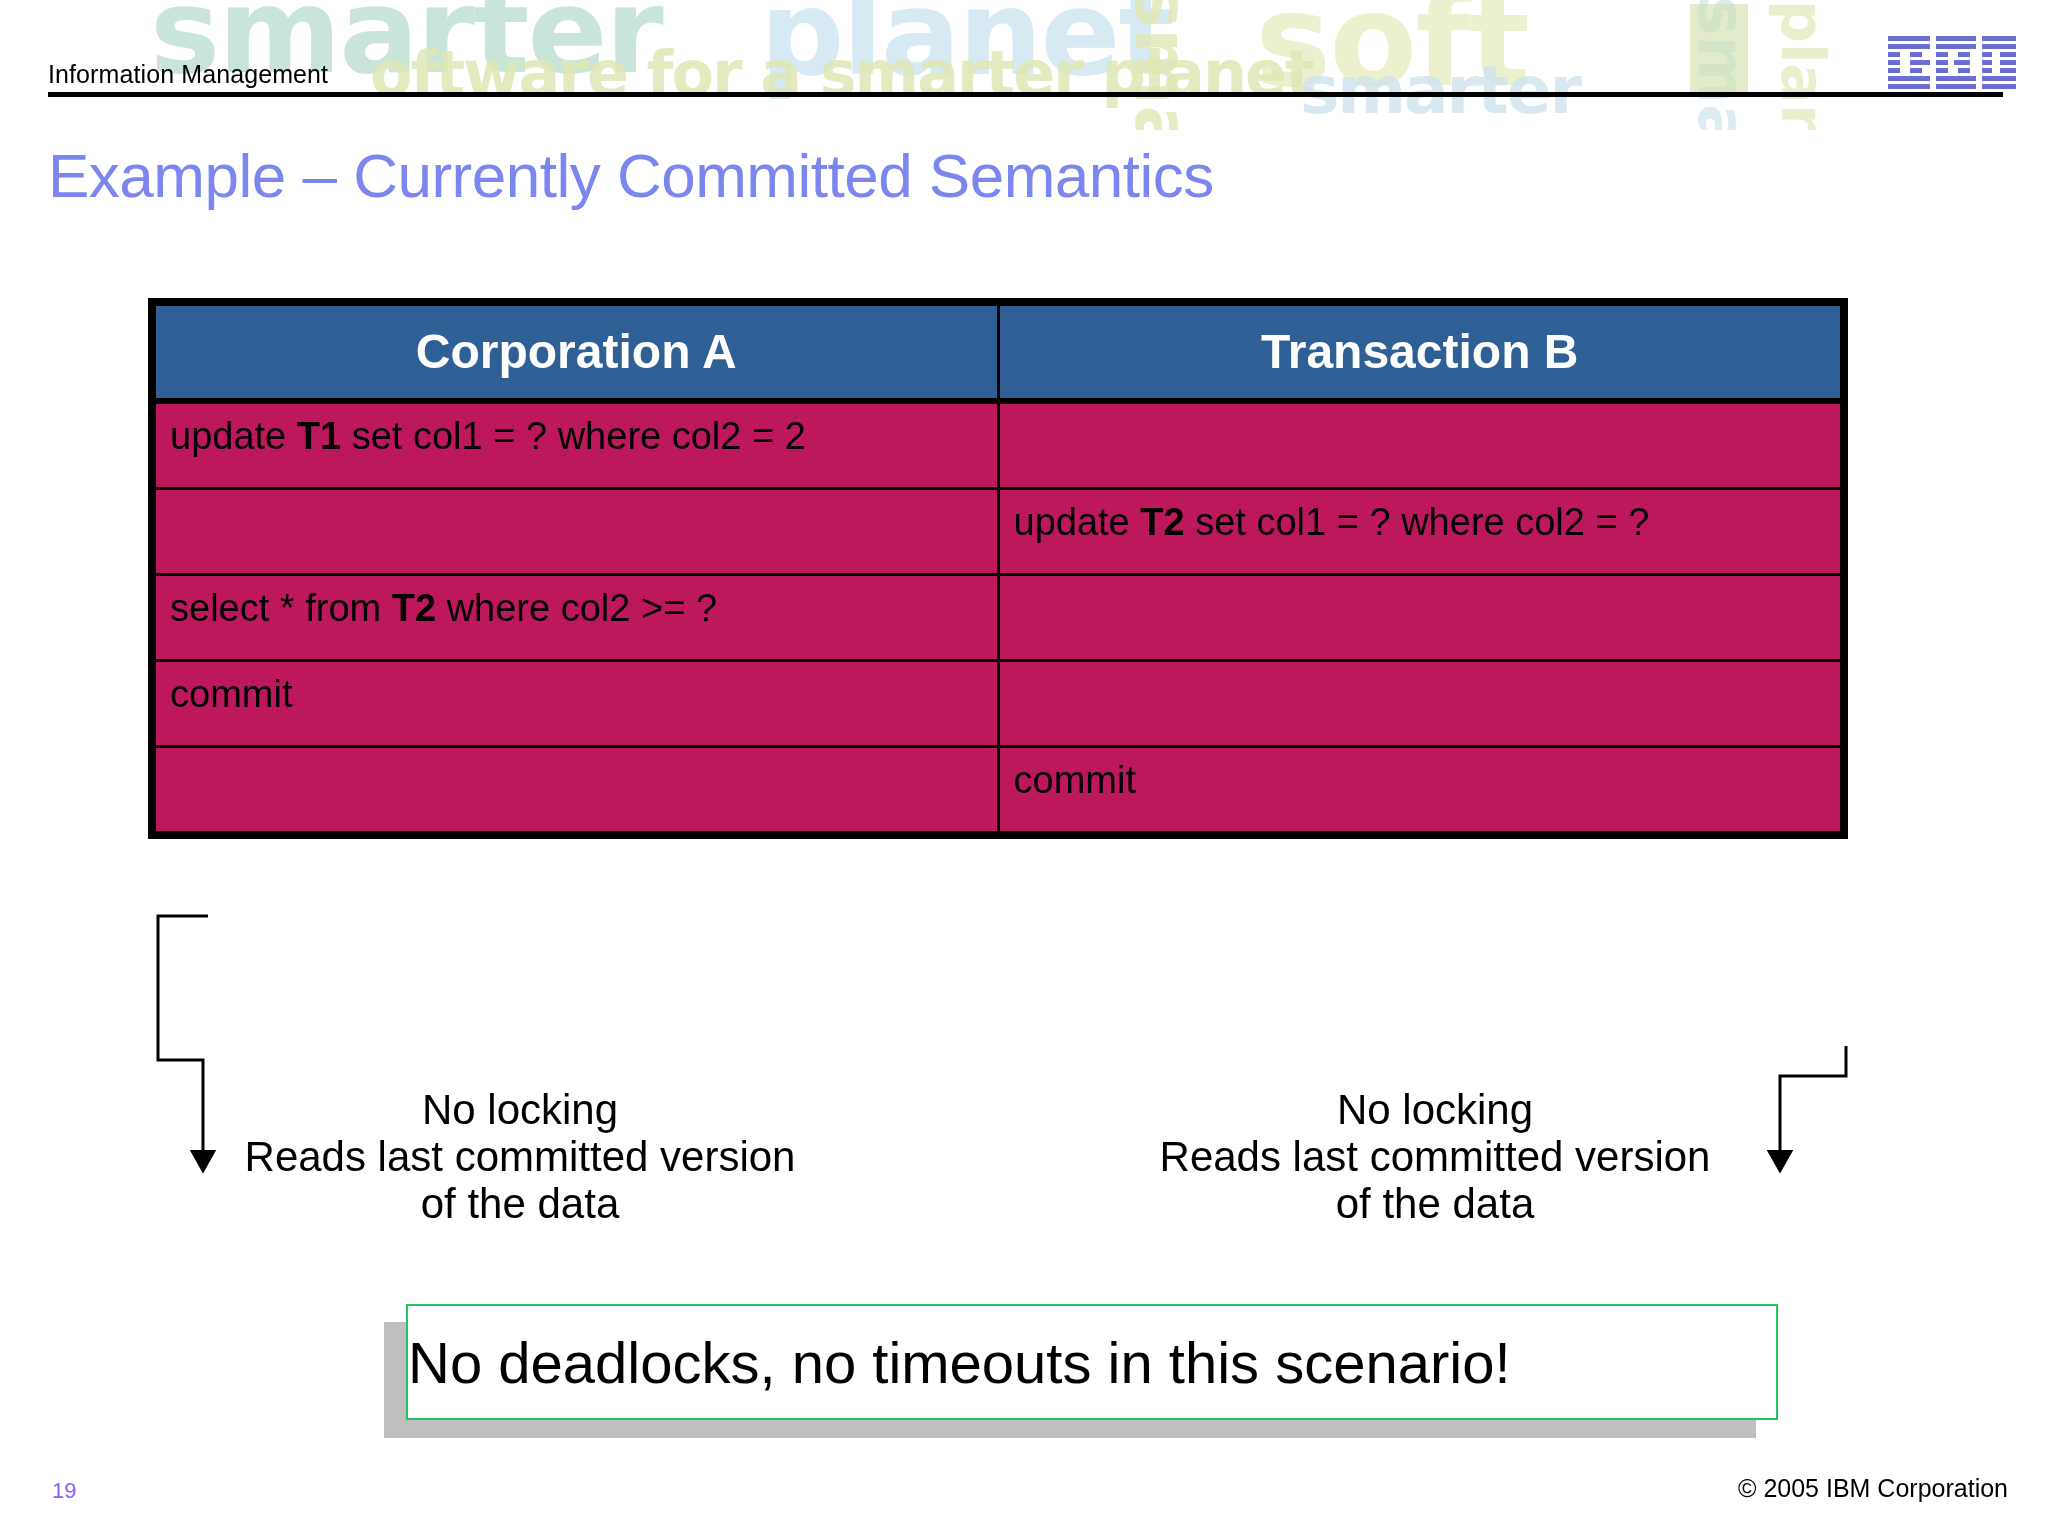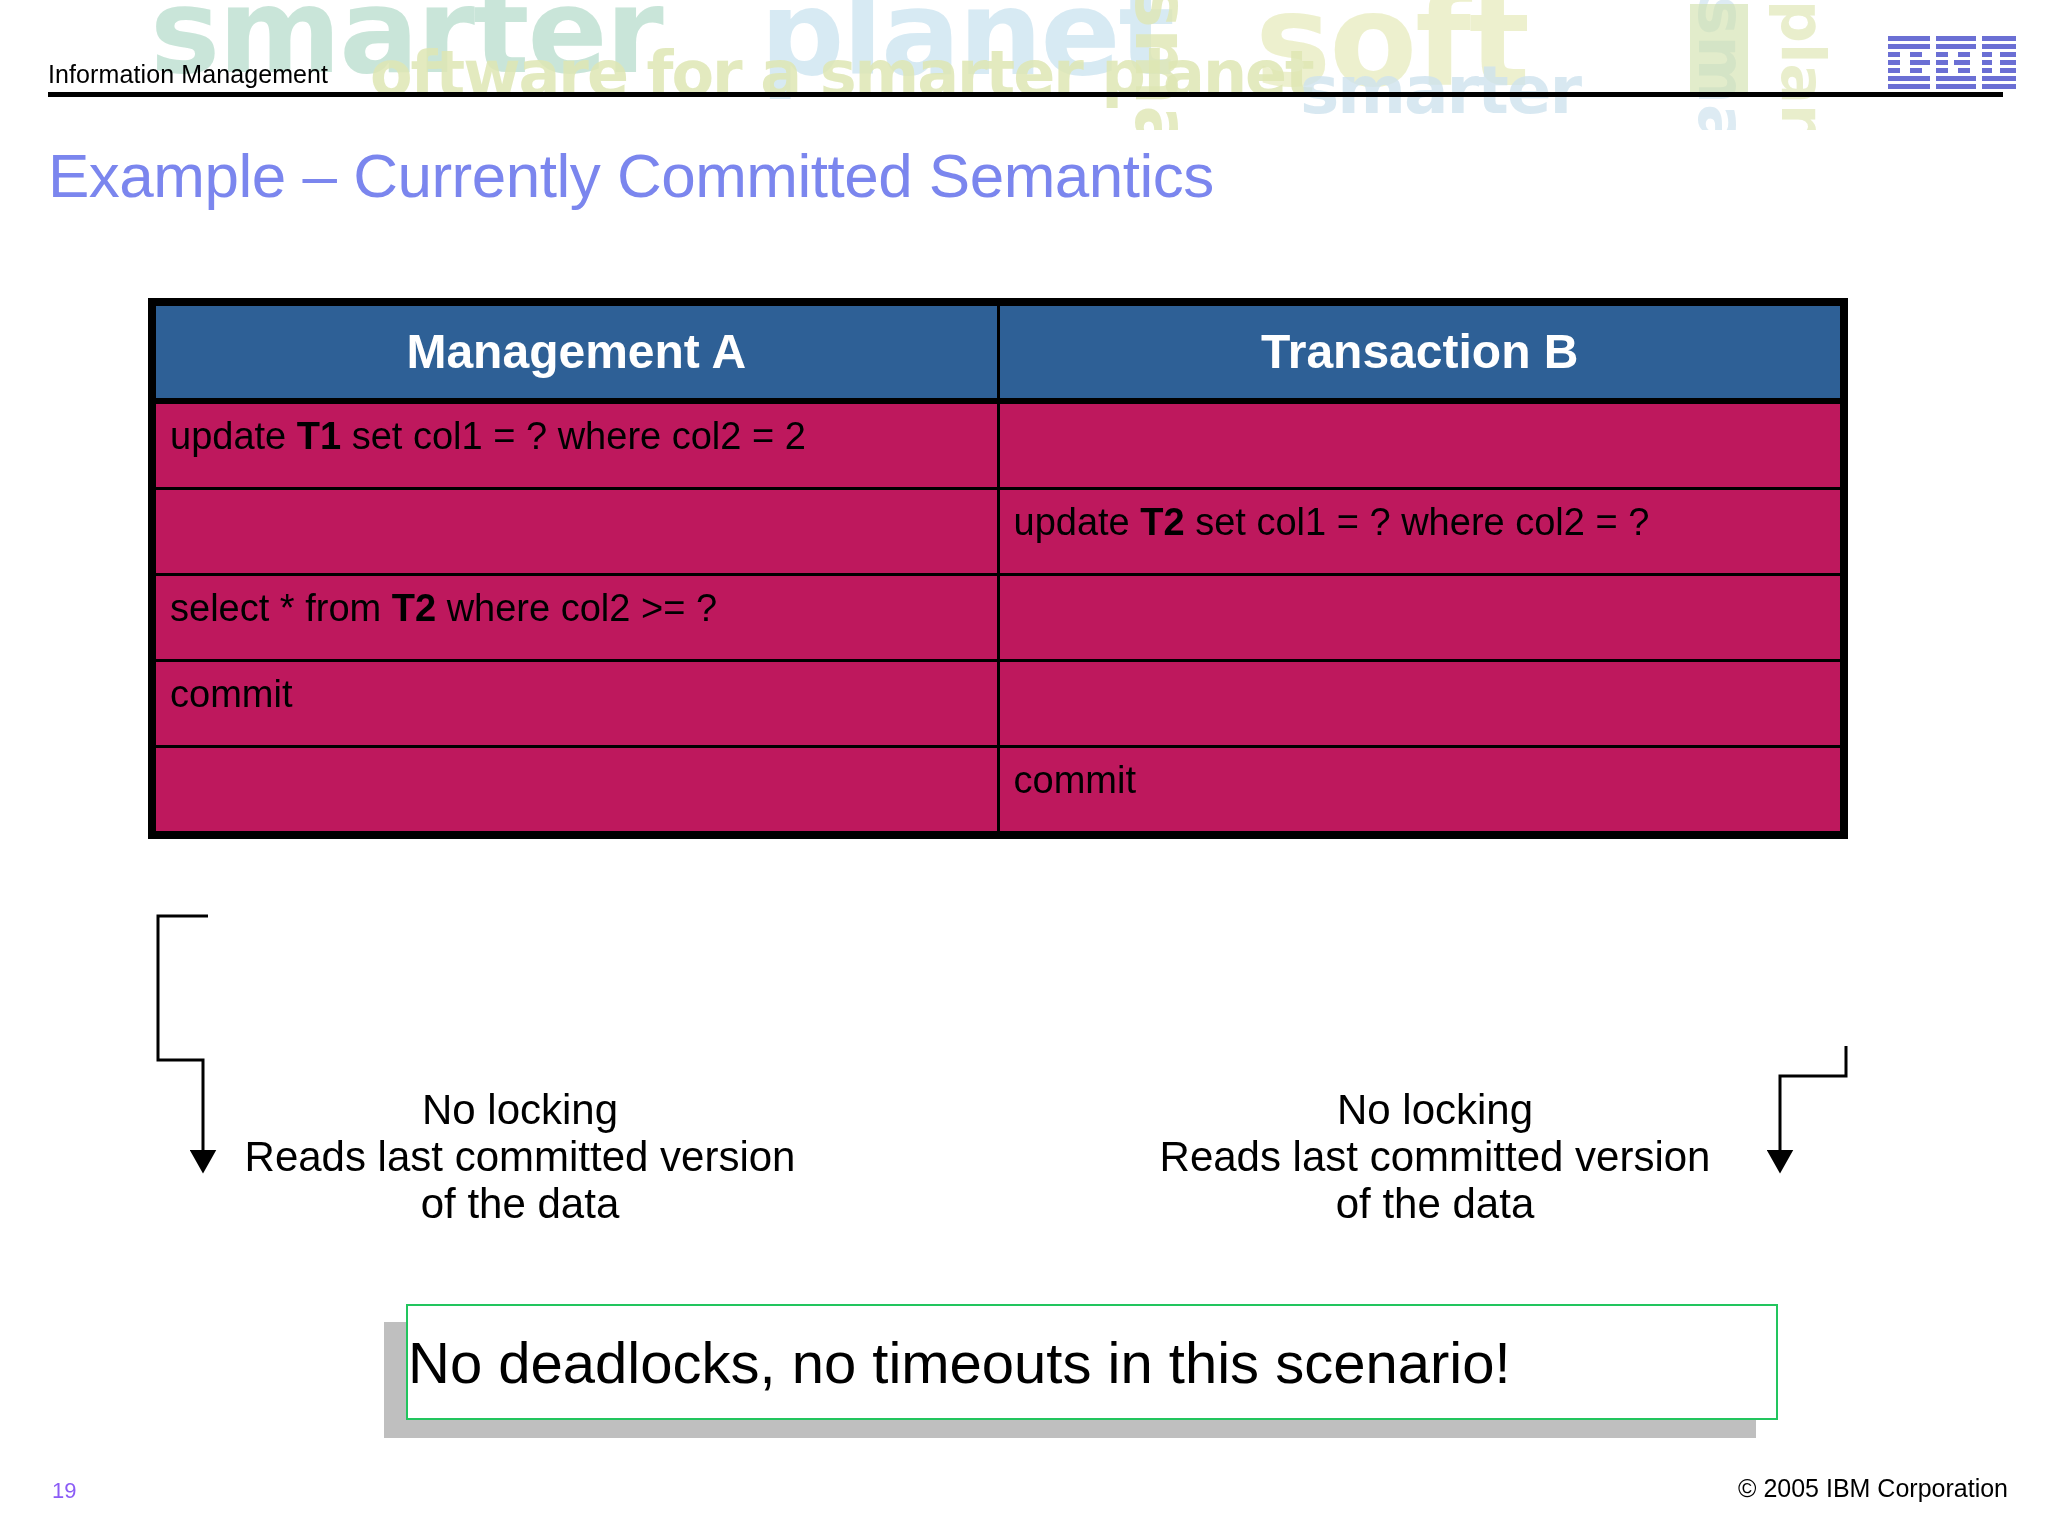--- a/index.html
+++ b/index.html
@@ -278,21 +278,21 @@
       <rect x="94" y="48" width="34" height="5"></rect>
   </g>
 </svg>
 
 <div class="slide-title">Example – Currently Committed Semantics</div>
 
 <div class="tbl-wrap">
   <table class="txn">
     <thead>
       <tr>
-        <th style="width:50%">Management A</th>
+        <th style="width:50%">Corporation A</th>
         <th style="width:50%">Transaction B</th>
       </tr>
     </thead>
     <tbody>
       <tr>
         <td class="tall2"><span>update </span><span class="b">T1</span><span> set col1 = ? where col2 = 2</span></td>
         <td class="tall2"><span></span><span class="b"></span><span></span></td>
       </tr>
       <tr>
         <td><span></span><span class="b"></span><span></span></td>

